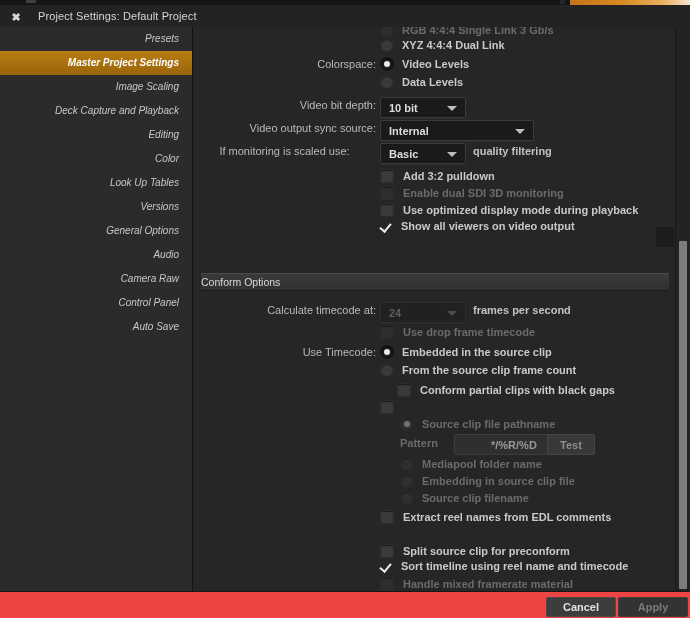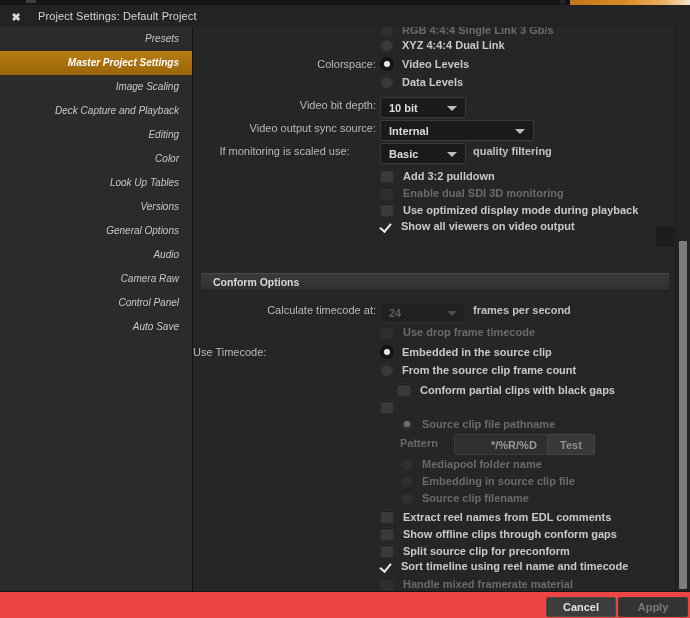--- a/index.html
+++ b/index.html
@@ -99,21 +99,21 @@
   
   .tbtn{height:19px;background:#383838;border:1px solid #454545;border-radius:2px;
     display:flex;align-items:center;justify-content:center;
     font-size:11px;color:#8e8e8e;font-weight:bold;cursor:pointer;}
 
   
   .sechead{position:absolute;left:8px;top:246px;width:468px;height:16px;
     background:linear-gradient(to bottom,#3a3a3a,#303030);
     border-top:1px solid #4a4a4a;border-bottom:1px solid #1c1c1c;
     display:flex;align-items:center;}
-  .sechead span{font-size:10.5px;font-weight:bold;color:#d9d9d9;padding-left:12px;}
+  .sechead span{font-size:10.5px;font-weight:normal;color:#d9d9d9;padding-left:0;}
 
   
   .footer{position:absolute;left:0;top:591px;width:690px;height:27px;
     background:#ef4444;border-top:1px solid #171717;}
   .fbtn{position:absolute;top:5px;height:18px;width:68px;border-radius:2px;
     display:flex;align-items:center;justify-content:center;
     font-size:11px;font-weight:bold;cursor:pointer;}
   .fbtn.cancel{right:74px;background:#3d3d3d;border:1px solid #4a4a4a;color:#e2e2e2;}
   .fbtn.apply{right:2px;background:#333333;border:1px solid #3d3d3d;color:#7b7b7b;}
 </style>
@@ -230,21 +230,21 @@
       </div>
       <div class="row" style="left:280px;top:277px;">
         <div class="suffix" style="margin-left:0">frames per second</div>
       </div>
 
       <div class="row" style="left:187px;top:298px;">
         <div class="cbx dim"></div>
         <div class="ctxt dim">Use drop frame timecode</div>
       </div>
 
-      <div class="row" style="left:0px;top:319px;width:183px;justify-content:flex-start;">
+      <div class="row" style="left:0px;top:319px;width:183px;justify-content:flex-end;">
         <div class="lbl">Use Timecode:</div>
       </div>
       <div class="row" style="left:187px;top:318px;">
         <div class="radio on"></div>
         <div class="rtxt">Embedded in the source clip</div>
       </div>
       <div class="row" style="left:187px;top:336px;">
         <div class="radio"></div>
         <div class="rtxt">From the source clip frame count</div>
       </div>
@@ -281,24 +281,20 @@
         <div class="rtxt dim">Embedding in source clip file</div>
       </div>
       <div class="row" style="left:207px;top:464px;">
         <div class="radio dim"></div>
         <div class="rtxt dim">Source clip filename</div>
       </div>
 
       <div class="row" style="left:187px;top:483px;">
         <div class="cbx"></div>
         <div class="ctxt">Extract reel names from EDL comments</div>
-      </div>
-      <div class="row" style="left:187px;top:500px;">
-        <div class="cbx"></div>
-        <div class="ctxt">Show offline clips through conform gaps</div>
       </div>
       <div class="row" style="left:187px;top:517px;">
         <div class="cbx"></div>
         <div class="ctxt">Split source clip for preconform</div>
       </div>
       <div class="row" style="left:187px;top:533px;">
         <div class="cbx checked"></div>
         <div class="ctxt">Sort timeline using reel name and timecode</div>
       </div>
       <div class="row" style="left:187px;top:550px;">

